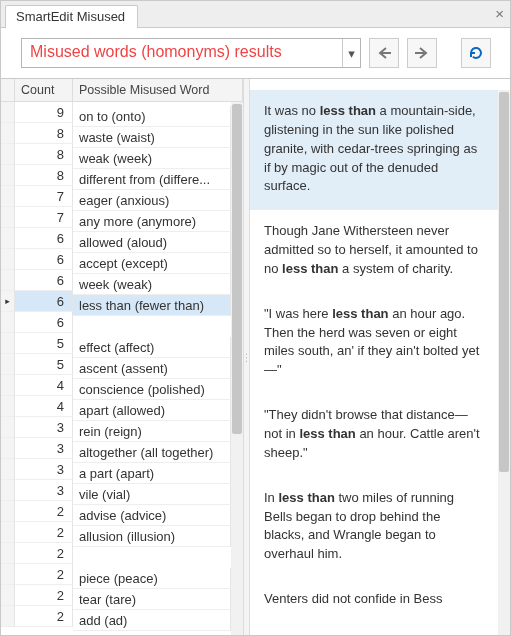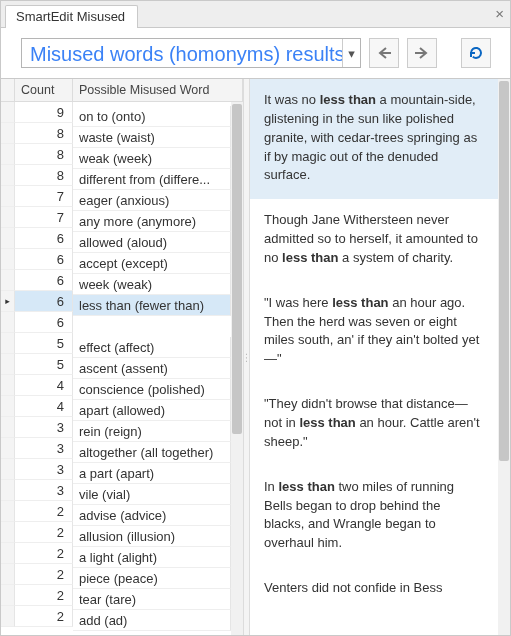--- a/index.html
+++ b/index.html
@@ -3,41 +3,41 @@
 <meta charset="utf-8">
 <style>
   * { box-sizing: border-box; }
   html, body { margin:0; padding:0; font-family: "Segoe UI", Tahoma, Arial, sans-serif; font-size:13px; color:#333; background:#fff; }
   .panel { width:511px; height:636px; border:1px solid #c9c9c9; display:flex; flex-direction:column; background:#f4f4f4; }
   .titlebar { display:flex; align-items:flex-end; height:26px; position:relative; background:#eee; }
   .tab { background:#fff; border:1px solid #c9c9c9; border-bottom:none; padding:3px 12px 4px 10px; margin-left:4px; font-size:13px; color:#333; position:relative; top:1px; border-radius:2px 2px 0 0;}
   .closebtn { position:absolute; right:6px; top:4px; color:#777; font-size:15px; cursor:pointer; }
   .toolbar { background:#fff; border-top:1px solid #c9c9c9; border-bottom:1px solid #c9c9c9; padding:10px 12px 10px 20px; display:flex; align-items:center; gap:8px;}
   .dropdown { flex:0 0 auto; display:flex; border:1px solid #b5b5b5; background:#fff; height:30px; width:340px;}
-  .dropdown-text { flex:1; padding:4px 8px; font-size:20px; color:#3b82f6; white-space:nowrap; overflow:hidden;}
+  .dropdown-text { flex:1; padding:4px 8px; font-size:16px; color:#ef4444; white-space:nowrap; overflow:hidden;}
   .dropdown-btn { width:18px; border-left:1px solid #ccc; display:flex; align-items:center; justify-content:center; color:#555;}
   .iconbtn { width:30px; height:30px; border:1px solid #ccc; background:#f7f7f7; display:flex; align-items:center; justify-content:center; color:#666;}
   .iconbtn.refresh { color:#0a66c2; }
   .body { flex:1; display:flex; overflow:hidden; border-top:none; background:#fff;}
   .leftpane { width:243px; display:flex; flex-direction:column; border-right:1px solid #dcdcdc; position:relative;}
   .grid-header { display:flex; border-bottom:1px solid #dcdcdc; background:#f4f4f4;}
   .rowhead-spacer { width:14px; border-right:1px solid #dcdcdc;}
   .col-count-h { width:58px; padding:4px 6px; border-right:1px solid #dcdcdc; font-size:12.5px; color:#444;}
   .col-word-h { flex:1; padding:4px 6px; border-right:1px solid #dcdcdc; font-size:12.5px; color:#444;}
   .grid-scroll { flex:1; overflow:hidden; position:relative;}
   .grid-rows { position:absolute; top:0; left:0; right:12px; bottom:0;}
   .row { display:flex; height:21px; align-items:center;}
   .rowhead { width:14px; height:100%; border-right:1px solid #e5e5e5; border-bottom:1px solid #eee; background:#f4f4f4; display:flex; align-items:center; justify-content:center; font-size:9px; color:#333;}
   .cell-count { width:58px; text-align:right; padding:0 8px 0 4px; border-right:1px solid #e5e5e5; border-bottom:1px solid #eee; height:100%; line-height:21px;}
   .cell-word { flex:1; padding:0 6px; border-right:1px solid #e5e5e5; border-bottom:1px solid #eee; height:100%; line-height:21px; white-space:nowrap; overflow:hidden; text-overflow:ellipsis;margin-top:8px;}
   .row.selected .cell-count, .row.selected .cell-word { background:#d6e8f7; }
   .vscroll { position:absolute; right:0; top:0; bottom:0; width:12px; background:#f1f1f1;}
   .vscroll .thumb { position:absolute; left:1px; right:1px; background:#c6c6c6; border-radius:2px;}
   .splitter { width:6px; background:#f4f4f4; display:flex; align-items:center; justify-content:center; color:#bbb; font-size:10px; cursor:col-resize; border-right:1px solid #dcdcdc;}
-  .rightpane { flex:1; position:relative; background:#fff; }
+  .rightpane { flex:1; position:relative; background:#fff;margin-top:11px; }
   .right-scroll { position:absolute; top:0; left:0; right:12px; bottom:0; overflow:hidden;}
   .snippet { padding:12px 14px 14px 14px; font-size:13px; line-height:1.45; color:#333;}
   .snippet.selected { background:#e1edf7; }
   .rightpane .vscroll { right:0; }
   b { font-weight:600; }
   svg { display:block; }
 </style>
 </head>
 <body>
 
@@ -180,21 +180,20 @@
               <div class="cell-word">advise (advice)</div>
             </div>
             <div class="row">
               <div class="rowhead"></div>
               <div class="cell-count">2</div>
               <div class="cell-word">allusion (illusion)</div>
             </div>
             <div class="row">
               <div class="rowhead"></div>
               <div class="cell-count">2</div>
-              <div class="cell-word">a light (alight)</div>
             </div>
             <div class="row">
               <div class="rowhead"></div>
               <div class="cell-count">2</div>
               <div class="cell-word">piece (peace)</div>
             </div>
             <div class="row">
               <div class="rowhead"></div>
               <div class="cell-count">2</div>
               <div class="cell-word">tear (tare)</div>

